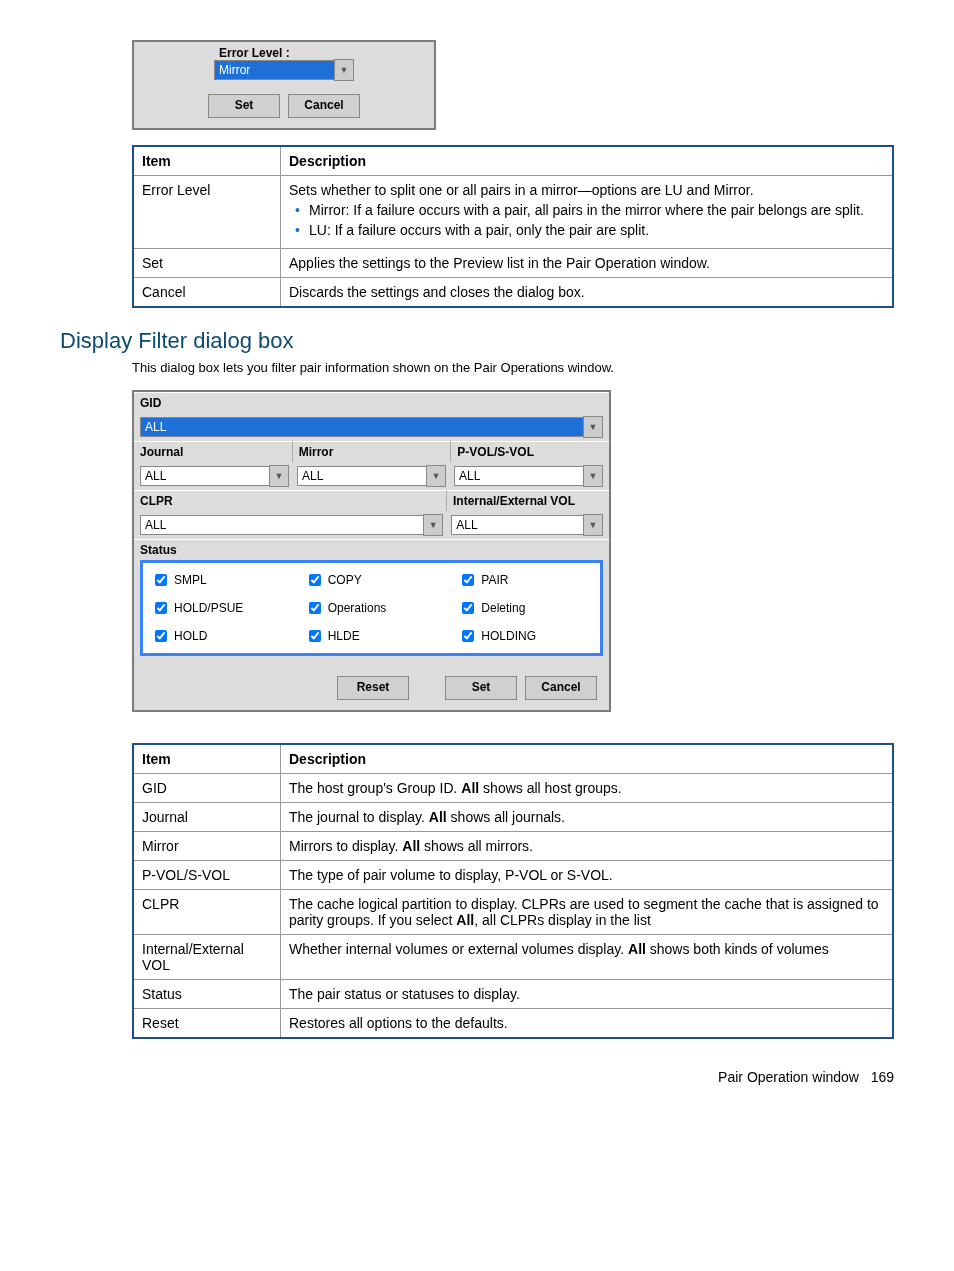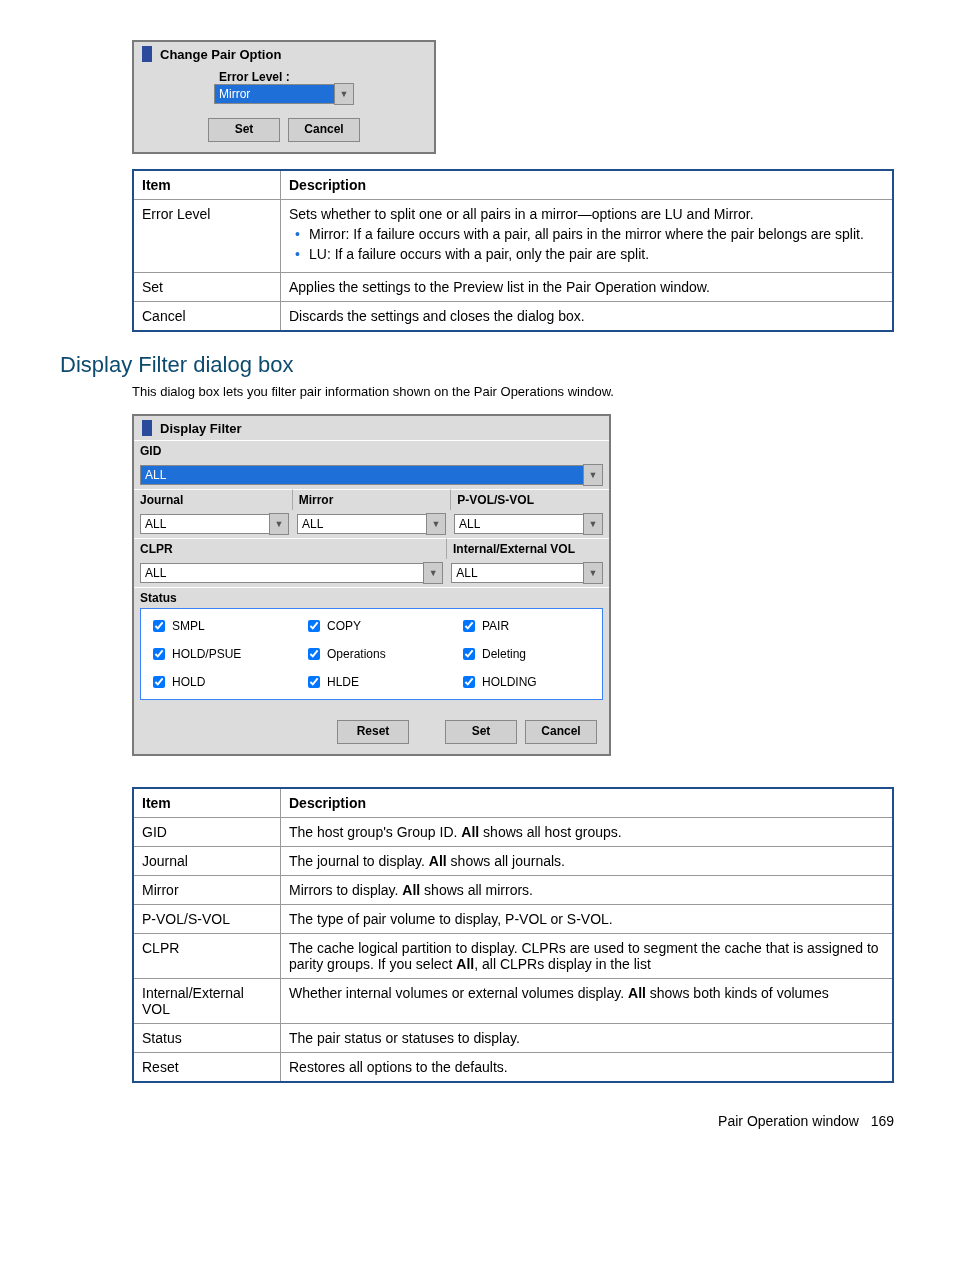--- a/index.html
+++ b/index.html
@@ -147,39 +147,35 @@
     background: #dcdcdc;
     padding: 3px 6px;
     border-top: 1px solid #fff;
   }
   .section-label-row { display:flex; }
   .section-label-row .section-label { flex:1; border-right:1px solid #aaa; }
   .section-label-row .section-label:last-child { border-right:none; }
   .dd-row { display:flex; gap:8px; padding:4px 6px; background:#dcdcdc;}
   .dd-row .dropdown { flex:1; }
   .checklist-box {
-    background:#fff; border:1px solid #3b82f6; padding:8px; margin:0 6px 10px 6px;
+    background:#fff; border:3px solid #3b82f6; padding:8px; margin:0 6px 10px 6px;
     display:grid; grid-template-columns:1fr 1fr 1fr; gap:10px 20px; font-size:12px;
   }
   .chk { display:flex; align-items:center; gap:4px; }
   .chk input { width:12px; height:12px; }
   .footer-right { text-align:right; font-size:14px; margin-top:30px;}
 </style>
 </head>
 <body>
 
 
 
 
 <div style="margin-left:72px;">
 <div class="dialog-frame" style="width:300px;">
-  <div class="dialog-title-row">
-    <div class="title-block"></div>
-    <div class="dialog-title">Change Pair Option</div>
-  </div>
   <div class="form-row">
     <div class="form-label-cell">Error Level :</div>
     <div class="dropdown" style="width:140px;">
       <div class="dropdown-value blue">Mirror</div>
       <div class="dropdown-btn">▼</div>
     </div>
   </div>
   <div class="btn-row">
     <div class="btn">Set</div>
     <div class="btn">Cancel</div>
@@ -216,24 +212,20 @@
 </tbody>
     </table>
 </div>
 
 <h2 class="section">Display Filter dialog box</h2>
 <div class="para">This dialog box lets you filter pair information shown on the Pair Operations window.</div>
 
 
 <div style="margin-left:72px;">
 <div class="dialog-frame" style="width:475px;">
-  <div class="dialog-title-row">
-    <div class="title-block"></div>
-    <div class="dialog-title">Display Filter</div>
-  </div>
   <div class="section-label">GID</div>
   <div class="dd-row">
     <div class="dropdown">
       <div class="dropdown-value blue">ALL</div>
       <div class="dropdown-btn">▼</div>
     </div>
   </div>
   <div class="section-label-row">
     <div class="section-label">Journal</div>
     <div class="section-label">Mirror</div>

